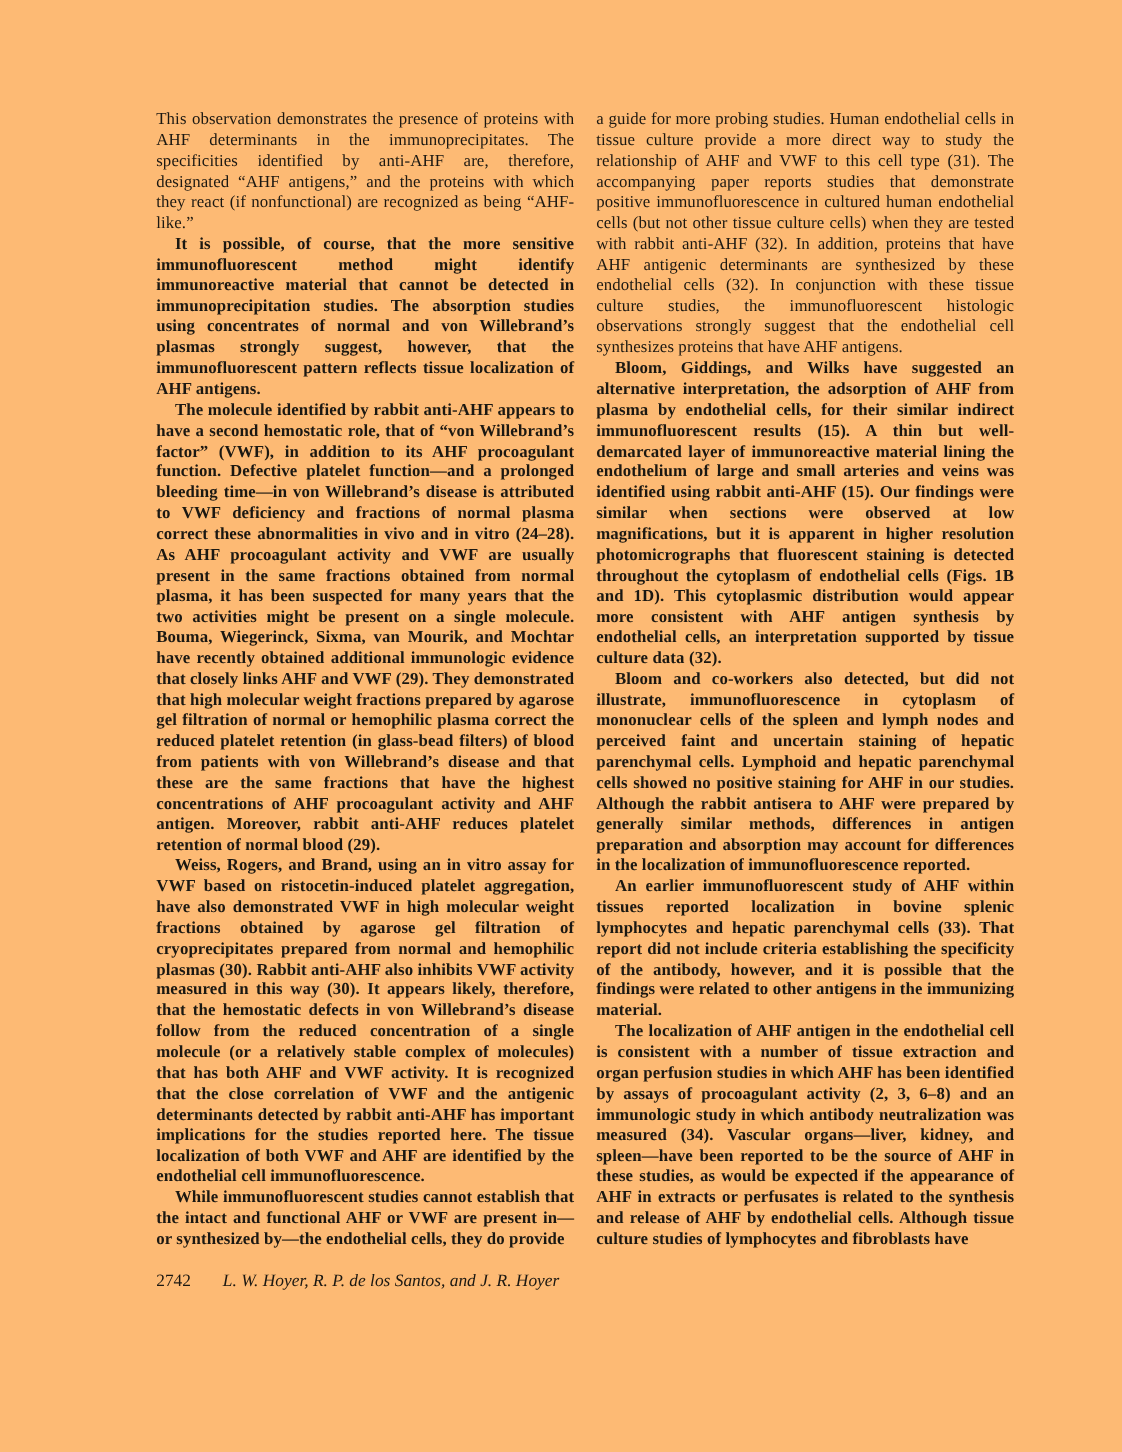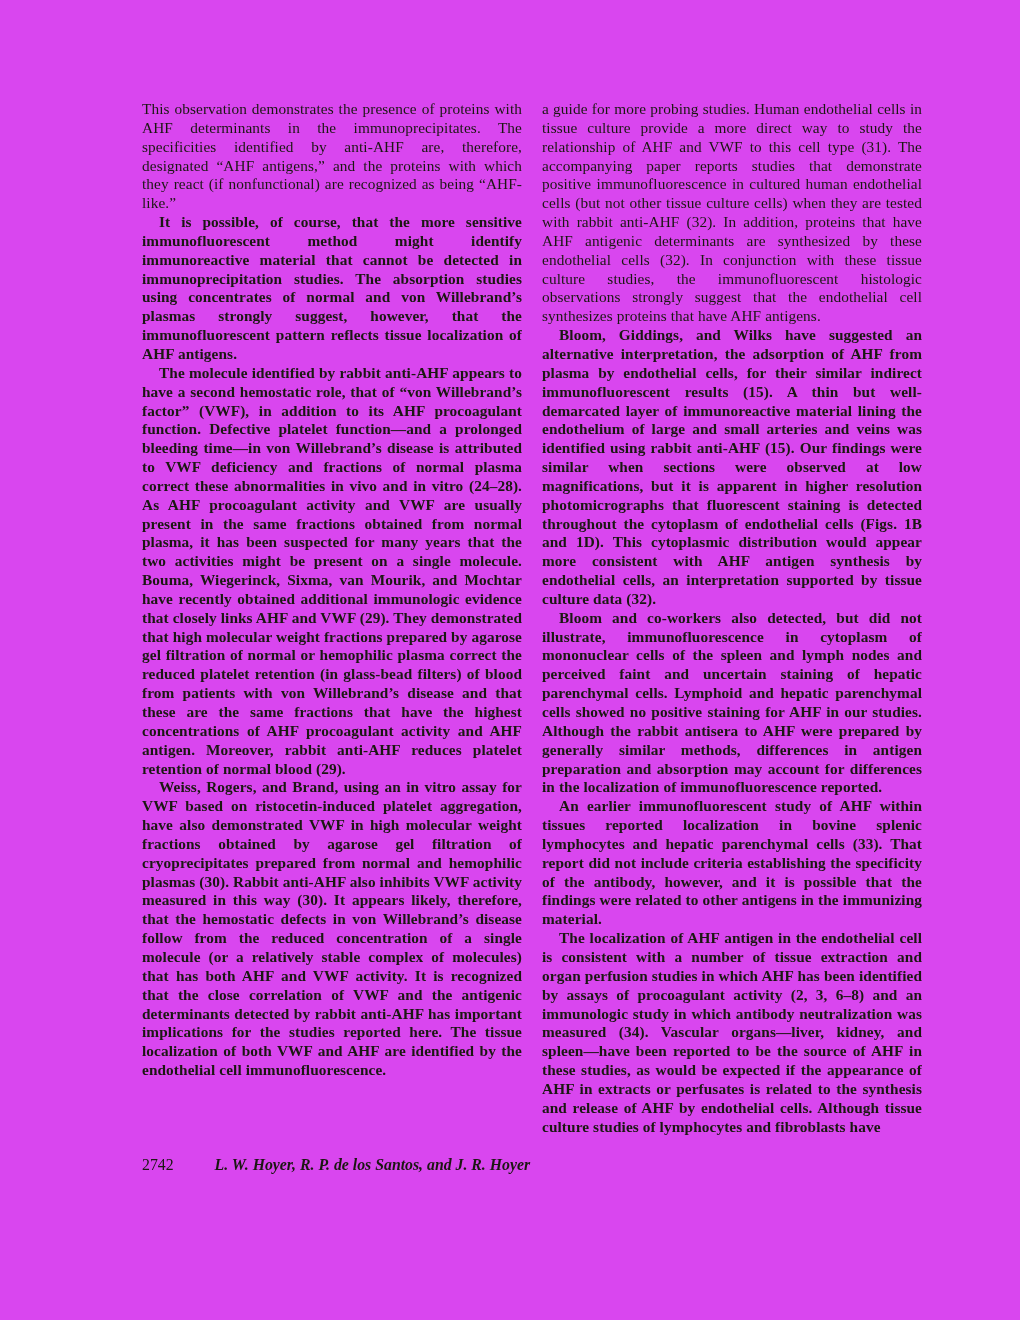--- a/index.html
+++ b/index.html
@@ -2,21 +2,21 @@
 <html lang="en"><head>
 <meta charset="utf-8">
 <style>
   * { margin: 0; padding: 0; box-sizing: border-box; }
   html, body { background: #d8d6d1; }
   .page {
     position: relative;
     width: 1020px;
     height: 1320px;
     margin: 0 auto;
-    background: #d946ef;
+    background: #fdba74;
     color: #1b1812;
     font-family: "Liberation Serif", "DejaVu Serif", serif;
     overflow: hidden;
   }
   .content {
     position: absolute;
     top: 100px;
     left: 142px;
     width: 780px;
     display: flex;
@@ -30,38 +30,39 @@
     letter-spacing: 0.1px;
   }
   .column p { text-align: justify; }
   .column p.indent { text-indent: 17px; font-weight: bold; }
   .footer {
     position: absolute;
     top: 1156px;
     left: 142px;
     display: flex;
     align-items: baseline;
-    gap: 41px;
+    gap: 29px;
     font-size: 15.8px;
   }
   .page-number { font-style: normal; }
-  .byline { font-style: italic; font-weight: bold; }
+  .byline { font-style: italic; }
 </style>
 </head>
 <body>
 
 <div class="page">
 
   <div class="content">
 
     <div class="column">
       <p>This observation demonstrates the presence of proteins with AHF determinants in the immunoprecipitates. The specificities identified by anti-AHF are, therefore, designated “AHF antigens,” and the proteins with which they react (if nonfunctional) are recognized as being “AHF-like.”</p>
       <p class="indent">It is possible, of course, that the more sensitive immunofluorescent method might identify immunoreactive material that cannot be detected in immunoprecipitation studies. The absorption studies using concentrates of normal and von Willebrand’s plasmas strongly suggest, however, that the immunofluorescent pattern reflects tissue localization of AHF antigens.</p>
       <p class="indent">The molecule identified by rabbit anti-AHF appears to have a second hemostatic role, that of “von Willebrand’s factor” (VWF), in addition to its AHF procoagulant function. Defective platelet function—and a prolonged bleeding time—in von Willebrand’s disease is attributed to VWF deficiency and fractions of normal plasma correct these abnormalities in vivo and in vitro (24–28). As AHF procoagulant activity and VWF are usually present in the same fractions obtained from normal plasma, it has been suspected for many years that the two activities might be present on a single molecule. Bouma, Wiegerinck, Sixma, van Mourik, and Mochtar have recently obtained additional immunologic evidence that closely links AHF and VWF (29). They demonstrated that high molecular weight fractions prepared by agarose gel filtration of normal or hemophilic plasma correct the reduced platelet retention (in glass-bead filters) of blood from patients with von Willebrand’s disease and that these are the same fractions that have the highest concentrations of AHF procoagulant activity and AHF antigen. Moreover, rabbit anti-AHF reduces platelet retention of normal blood (29).</p>
       <p class="indent">Weiss, Rogers, and Brand, using an in vitro assay for VWF based on ristocetin-induced platelet aggregation, have also demonstrated VWF in high molecular weight fractions obtained by agarose gel filtration of cryoprecipitates prepared from normal and hemophilic plasmas (30). Rabbit anti-AHF also inhibits VWF activity measured in this way (30). It appears likely, therefore, that the hemostatic defects in von Willebrand’s disease follow from the reduced concentration of a single molecule (or a relatively stable complex of molecules) that has both AHF and VWF activity. It is recognized that the close correlation of VWF and the antigenic determinants detected by rabbit anti-AHF has important implications for the studies reported here. The tissue localization of both VWF and AHF are identified by the endothelial cell immunofluorescence.</p>
+      <p class="indent">While immunofluorescent studies cannot establish that the intact and functional AHF or VWF are present in—or synthesized by—the endothelial cells, they do provide</p>
     </div>
 
     <div class="column">
       <p>a guide for more probing studies. Human endothelial cells in tissue culture provide a more direct way to study the relationship of AHF and VWF to this cell type (31). The accompanying paper reports studies that demonstrate positive immunofluorescence in cultured human endothelial cells (but not other tissue culture cells) when they are tested with rabbit anti-AHF (32). In addition, proteins that have AHF antigenic determinants are synthesized by these endothelial cells (32). In conjunction with these tissue culture studies, the immunofluorescent histologic observations strongly suggest that the endothelial cell synthesizes proteins that have AHF antigens.</p>
       <p class="indent">Bloom, Giddings, and Wilks have suggested an alternative interpretation, the adsorption of AHF from plasma by endothelial cells, for their similar indirect immunofluorescent results (15). A thin but well-demarcated layer of immunoreactive material lining the endothelium of large and small arteries and veins was identified using rabbit anti-AHF (15). Our findings were similar when sections were observed at low magnifications, but it is apparent in higher resolution photomicrographs that fluorescent staining is detected throughout the cytoplasm of endothelial cells (Figs. 1B and 1D). This cytoplasmic distribution would appear more consistent with AHF antigen synthesis by endothelial cells, an interpretation supported by tissue culture data (32).</p>
       <p class="indent">Bloom and co-workers also detected, but did not illustrate, immunofluorescence in cytoplasm of mononuclear cells of the spleen and lymph nodes and perceived faint and uncertain staining of hepatic parenchymal cells. Lymphoid and hepatic parenchymal cells showed no positive staining for AHF in our studies. Although the rabbit antisera to AHF were prepared by generally similar methods, differences in antigen preparation and absorption may account for differences in the localization of immunofluorescence reported.</p>
       <p class="indent">An earlier immunofluorescent study of AHF within tissues reported localization in bovine splenic lymphocytes and hepatic parenchymal cells (33). That report did not include criteria establishing the specificity of the antibody, however, and it is possible that the findings were related to other antigens in the immunizing material.</p>
       <p class="indent">The localization of AHF antigen in the endothelial cell is consistent with a number of tissue extraction and organ perfusion studies in which AHF has been identified by assays of procoagulant activity (2, 3, 6–8) and an immunologic study in which antibody neutralization was measured (34). Vascular organs—liver, kidney, and spleen—have been reported to be the source of AHF in these studies, as would be expected if the appearance of AHF in extracts or perfusates is related to the synthesis and release of AHF by endothelial cells. Although tissue culture studies of lymphocytes and fibroblasts have</p>
     </div>
 

